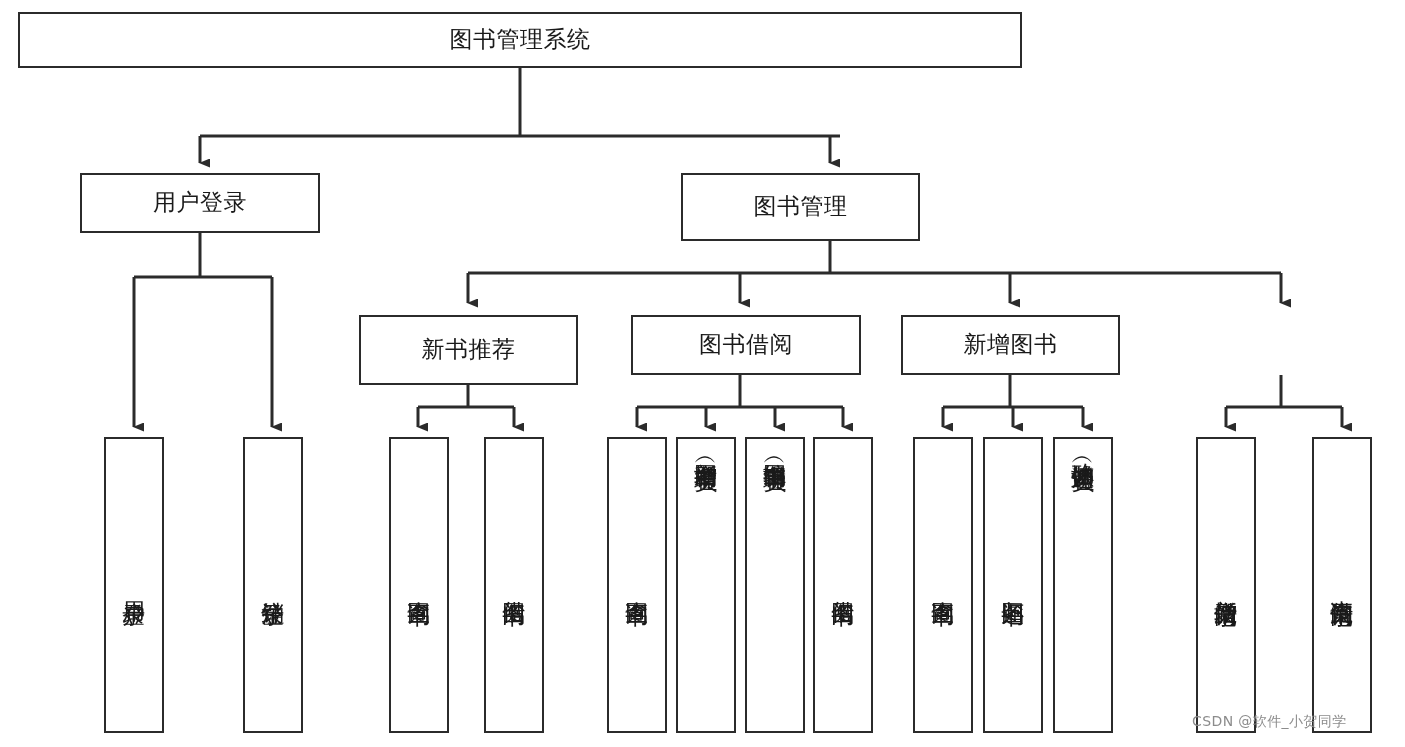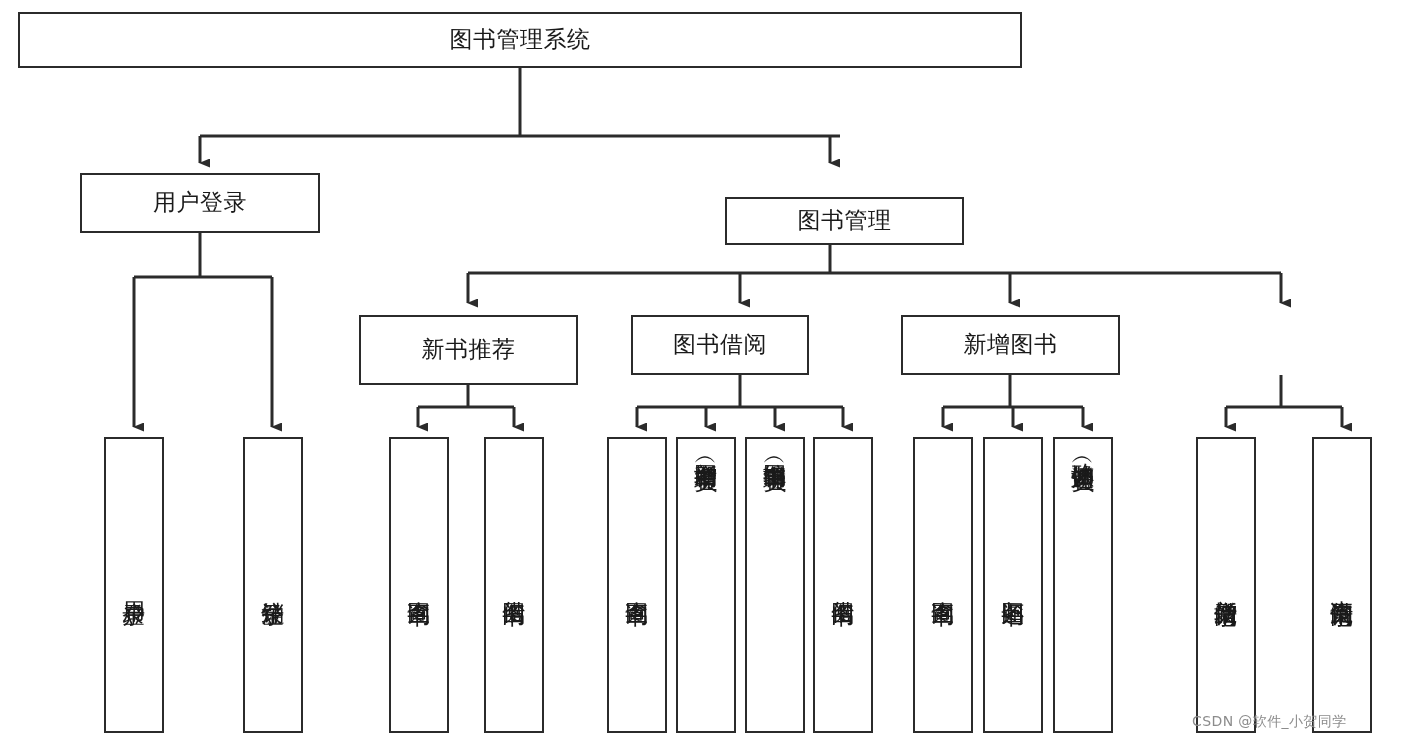--- a/index.html
+++ b/index.html
@@ -127,28 +127,28 @@
     </g>
   </svg>
 
   <div class="node-box" style="left:18px; top:12px; width:1004px; height:56px;">
     <span class="node-label">图书管理系统</span>
   </div>
 
   <div class="node-box" style="left:80px; top:173px; width:240px; height:60px;">
     <span class="node-label">用户登录</span>
   </div>
-  <div class="node-box" style="left:725px; top:173px; width:239px; height:48px;margin-top:24px;">
+  <div class="node-box" style="left:681px; top:173px; width:239px; height:68px;">
     <span class="node-label">图书管理</span>
   </div>
 
   <div class="node-box" style="left:359px; top:315px; width:219px; height:70px;">
     <span class="node-label">新书推荐</span>
   </div>
-  <div class="node-box" style="left:631px; top:315px; width:178px; height:60px;">
+  <div class="node-box" style="left:631px; top:315px; width:230px; height:60px;">
     <span class="node-label">图书借阅</span>
   </div>
   <div class="node-box" style="left:901px; top:315px; width:219px; height:60px;">
     <span class="node-label">新增图书</span>
   </div>
 
   <div class="node-box vertical center-v" style="left:104px; top:437px; width:60px; height:296px;">
     <span class="node-label">用户登录</span>
   </div>
   <div class="node-box vertical center-v" style="left:243px; top:437px; width:60px; height:296px;">

